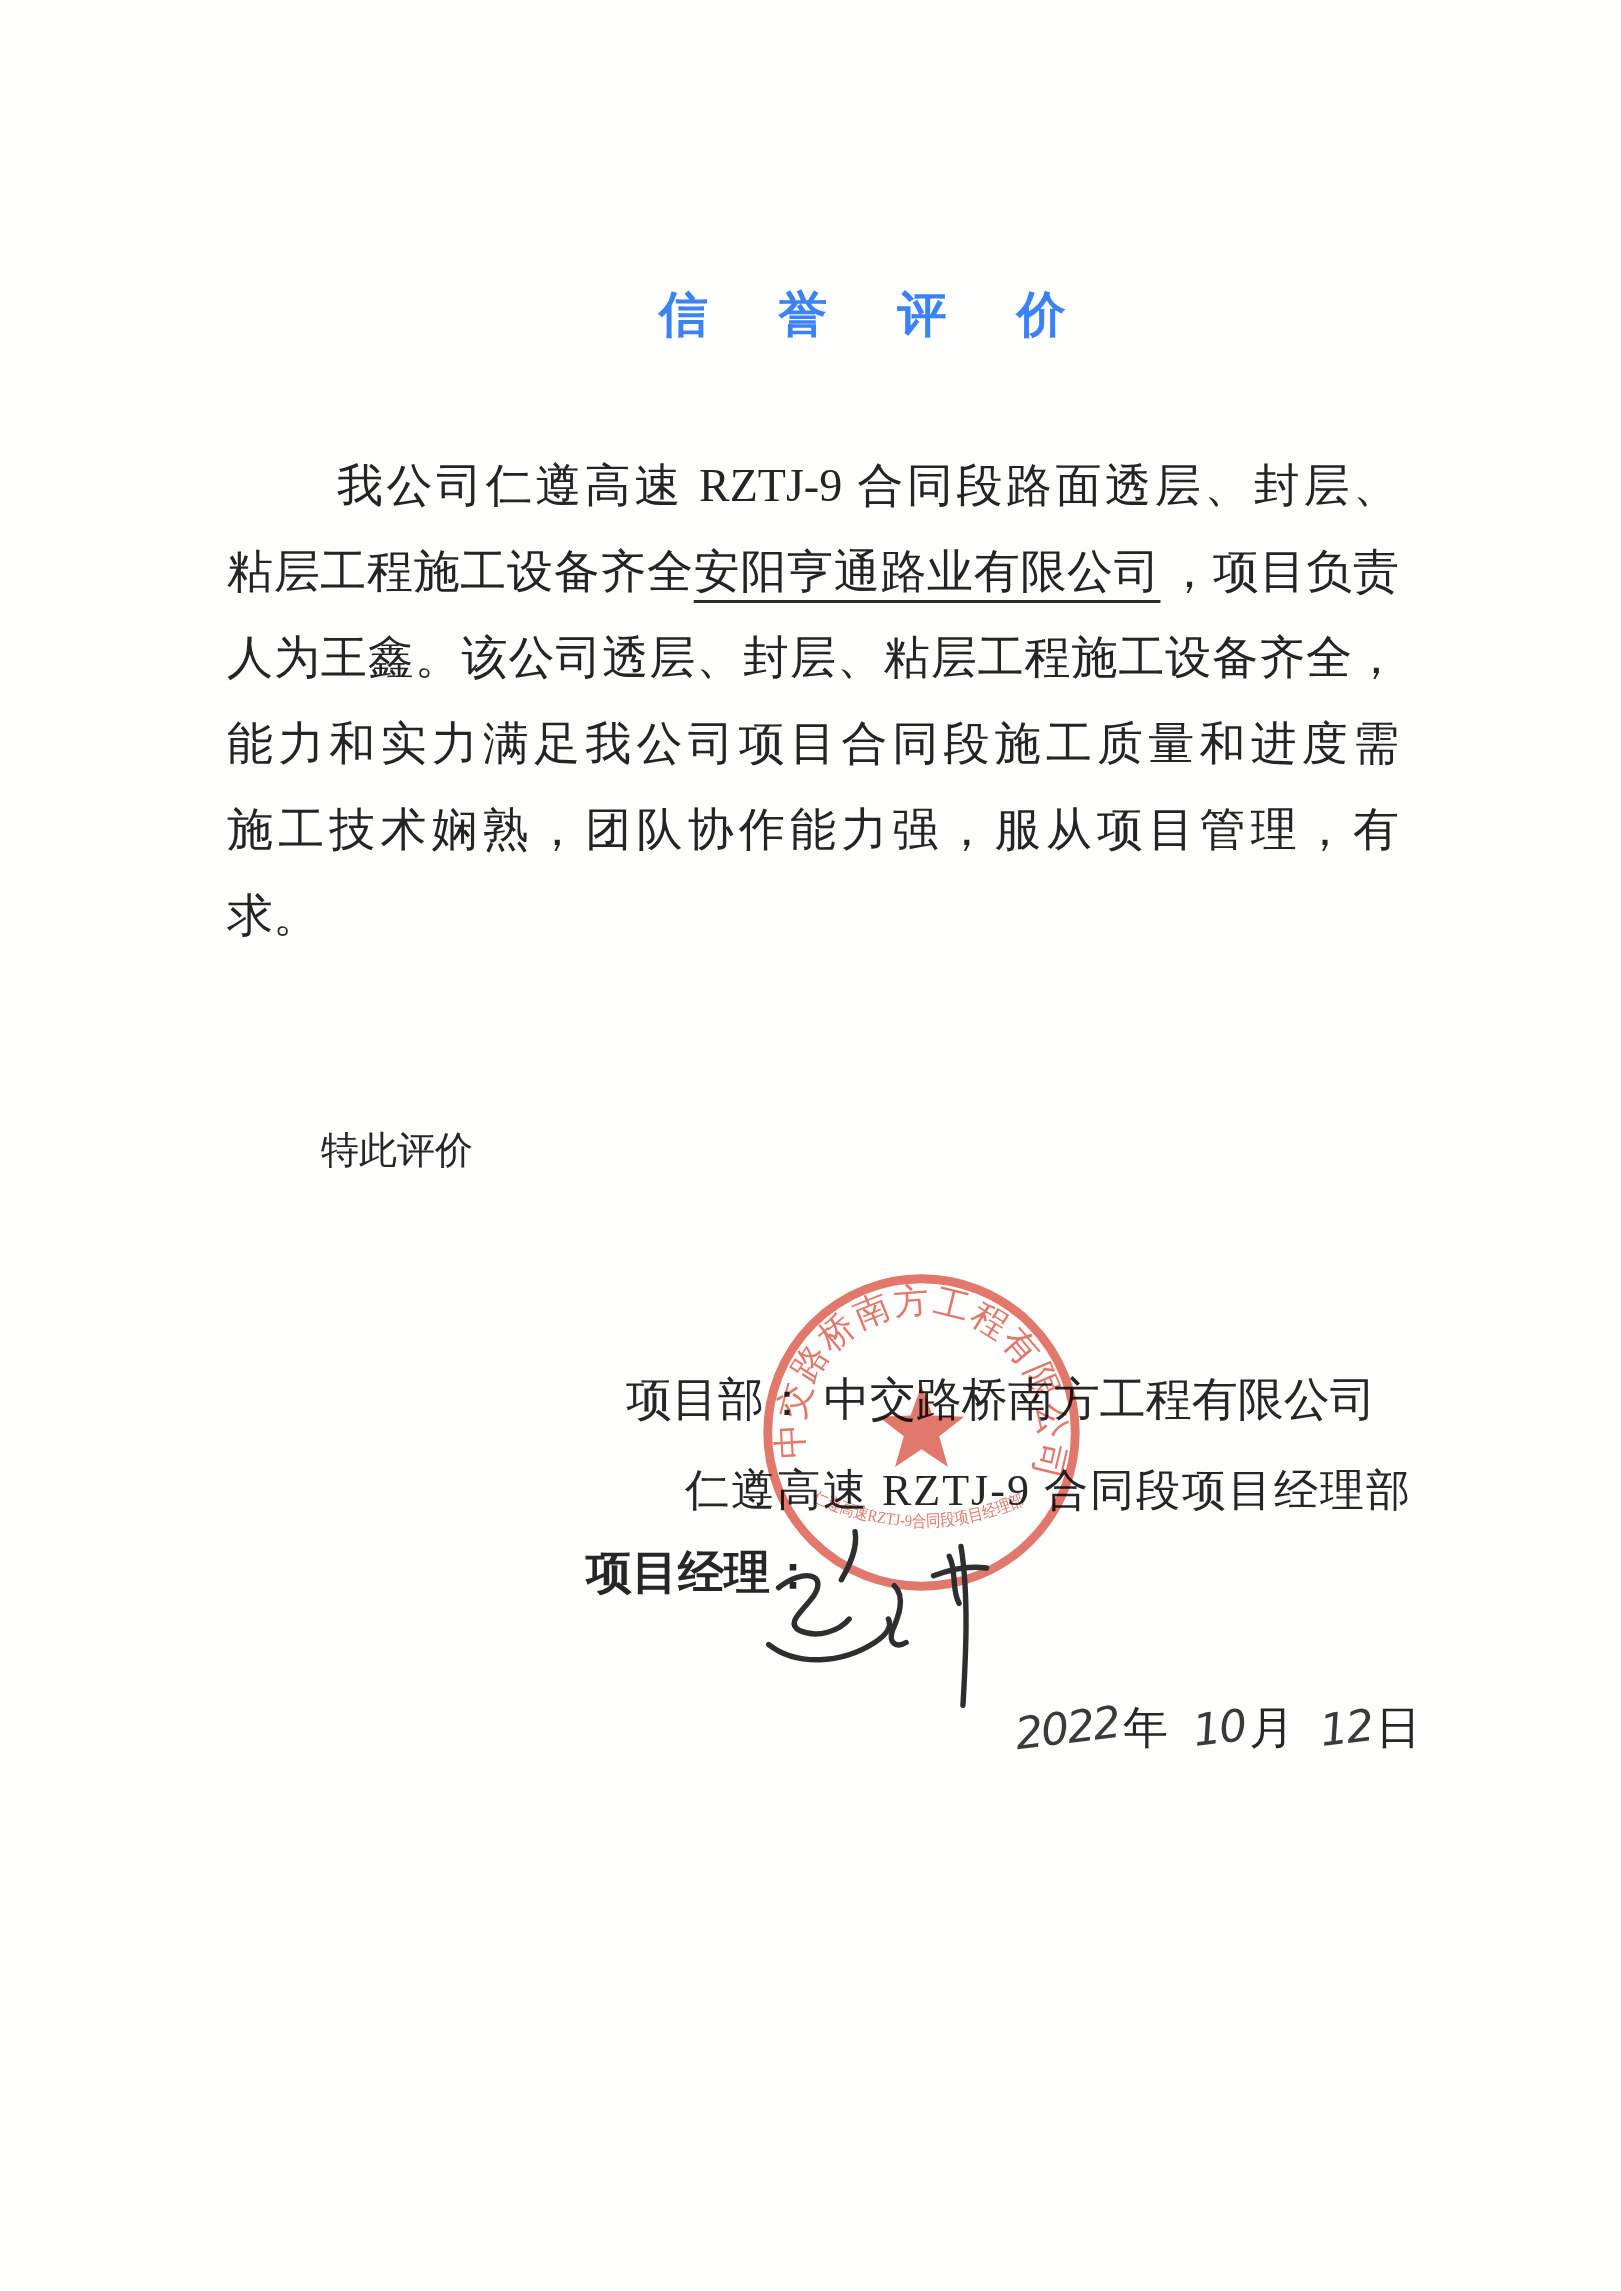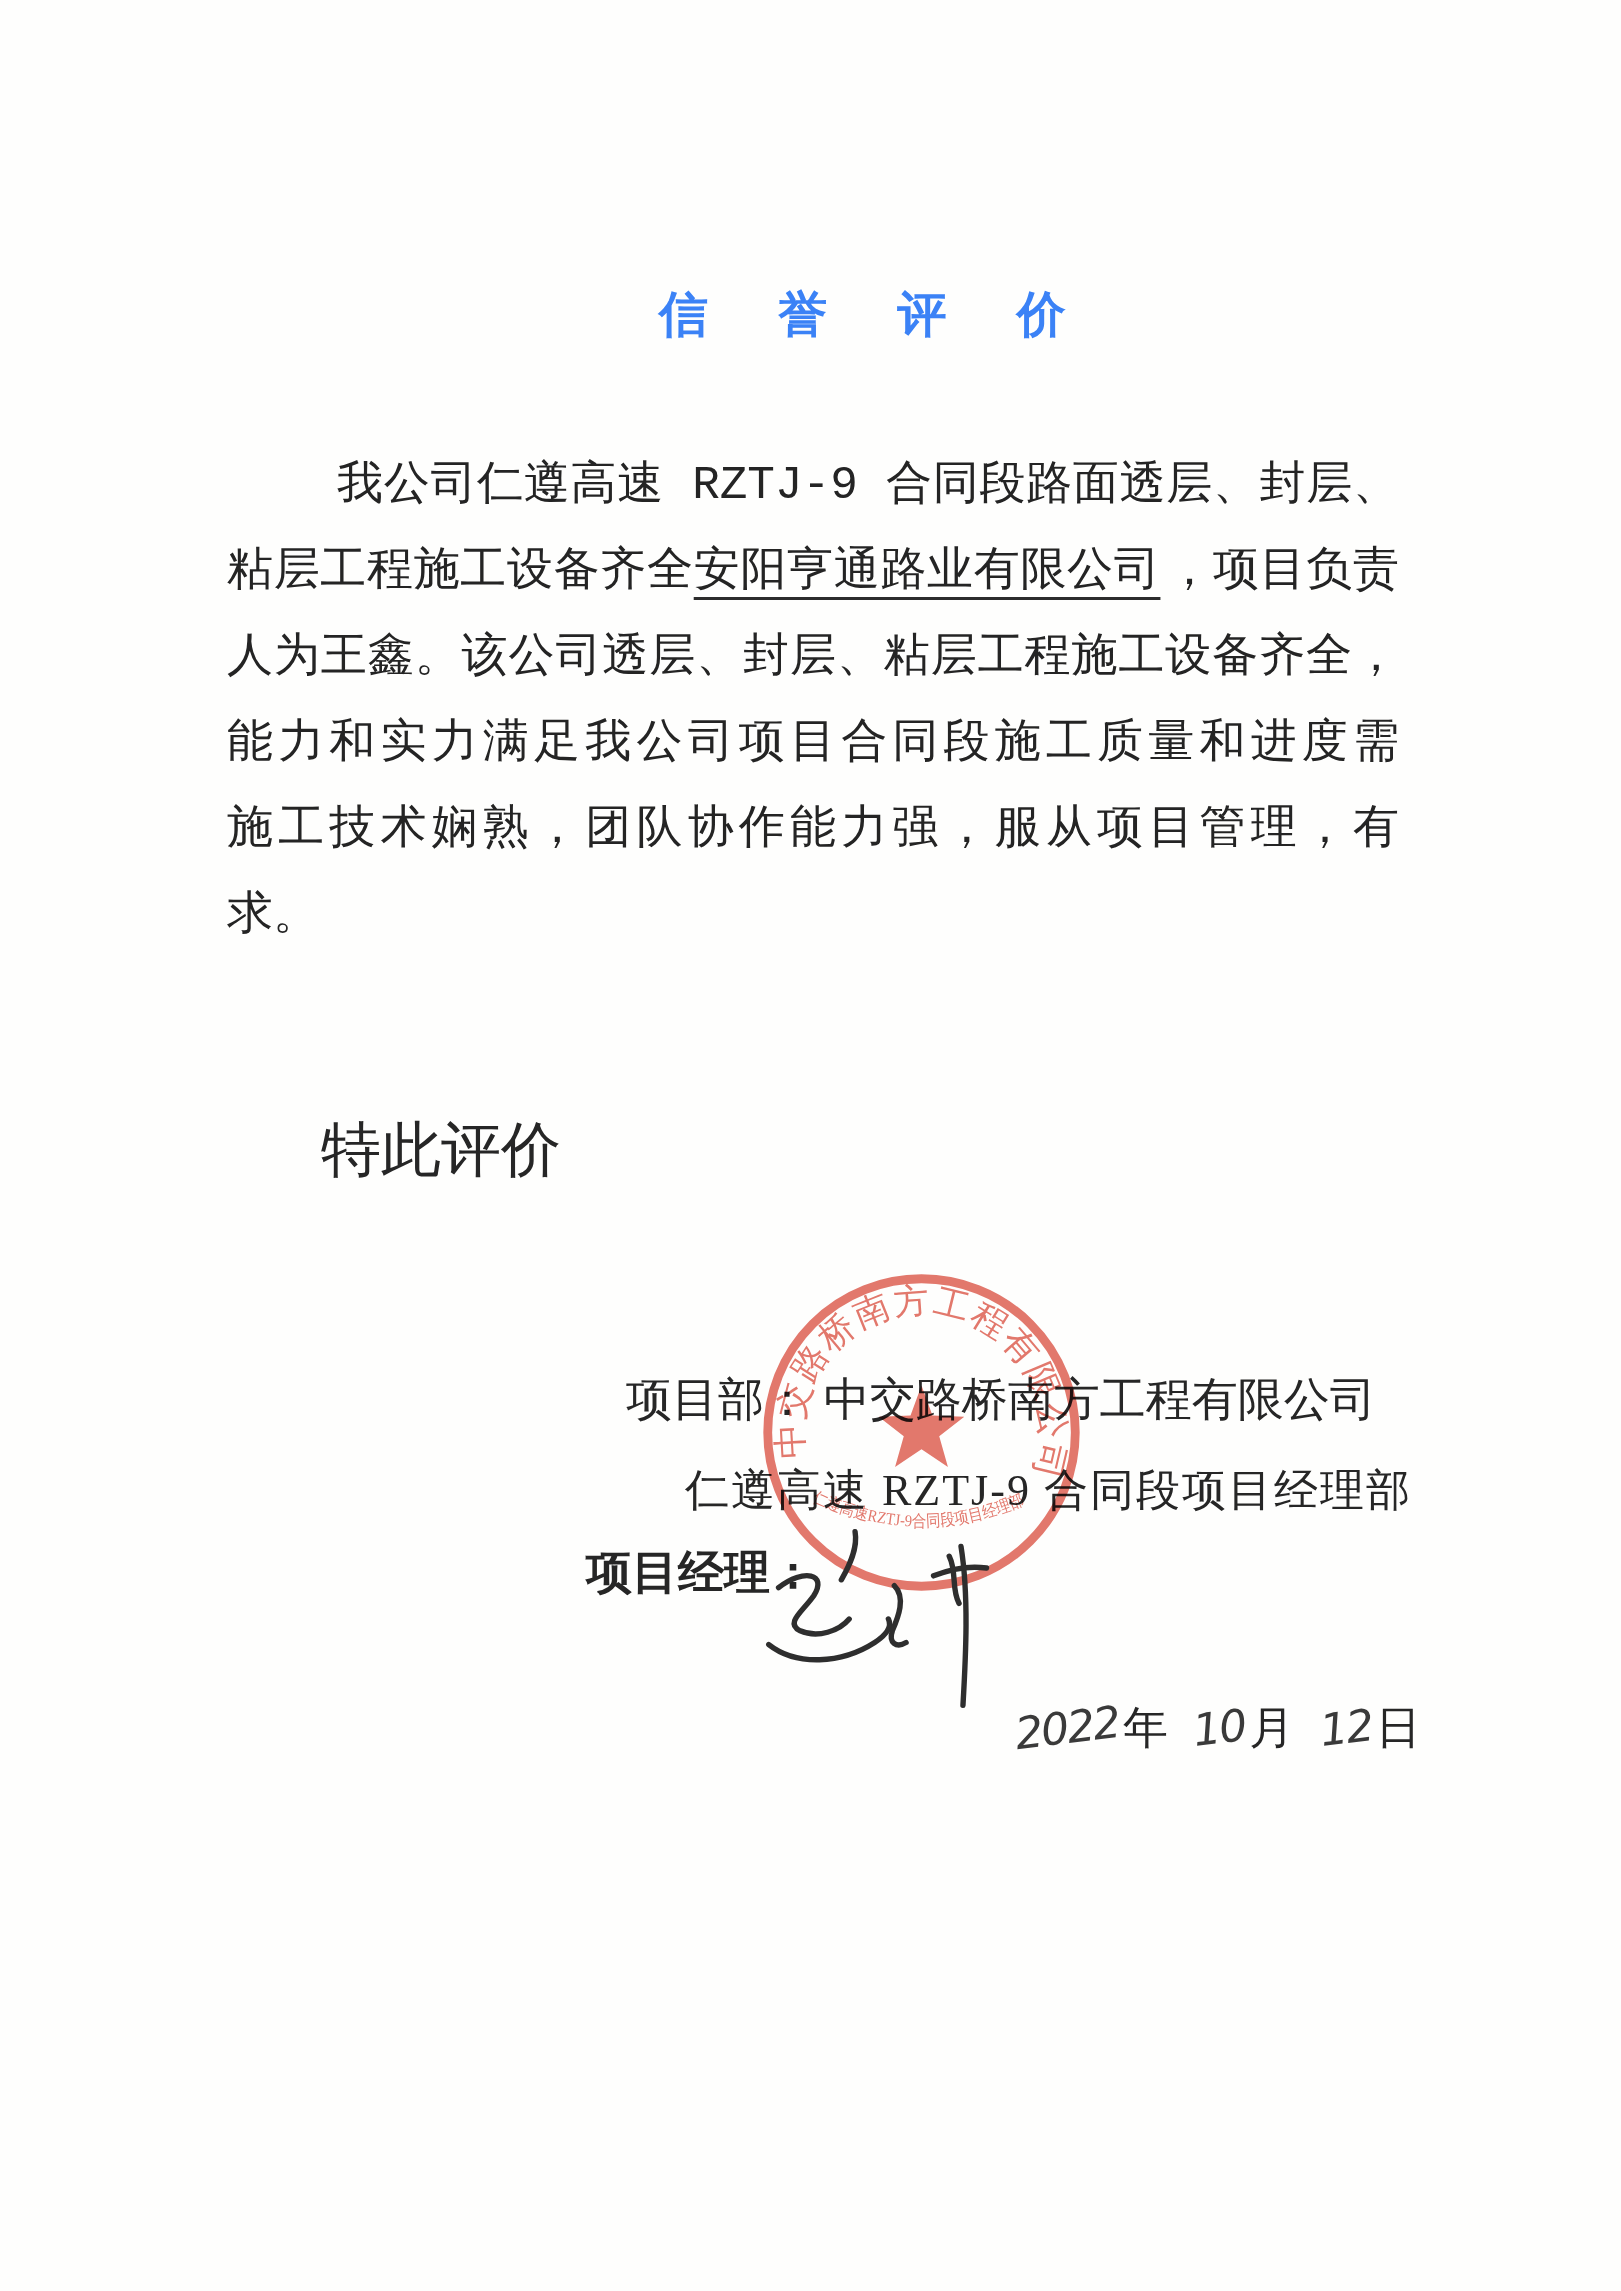--- a/index.html
+++ b/index.html
@@ -12,39 +12,39 @@
     color:#262626;
     overflow:hidden;
   }
   .title{
     position:absolute;left:659px;top:282px;
     font-size:49px;font-weight:bold;letter-spacing:29px;
     color:#3b82f6;white-space:nowrap;
   }
   .para{
     position:absolute;left:227px;top:443px;width:1172px;
-    font-size:46px;color:#242424;font-family:Liberation Mono, monospace;
+    font-size:46px;color:#242424;
   }
   .ln{
     height:86px;line-height:86px;
     text-align:justify;text-align-last:justify;
     box-sizing:border-box;
   }
   .ln.first{padding-left:110px;}
   .ln.last{text-align-last:left;}
   .uline{
     text-decoration:underline;
     text-decoration-thickness:2.9px;
     text-underline-offset:12.7px;
     text-decoration-color:#2c2c2c;
     padding-right:5.9px;
   }
   .closing{
     position:absolute;left:321px;top:1123px;
-    font-size:60px;line-height:55px;white-space:nowrap;
+    font-size:38px;line-height:55px;white-space:nowrap;
   }
   .sig-dept{
     position:absolute;left:626px;top:1372px;
     font-size:46px;line-height:55px;white-space:nowrap;z-index:2;
   }
   .sig-dept .dept-name{margin-left:13.7px;}
   .sig-dept2{
     position:absolute;left:685px;top:1464px;
     font-size:44px;line-height:53px;letter-spacing:2px;white-space:nowrap;z-index:2;
   }

